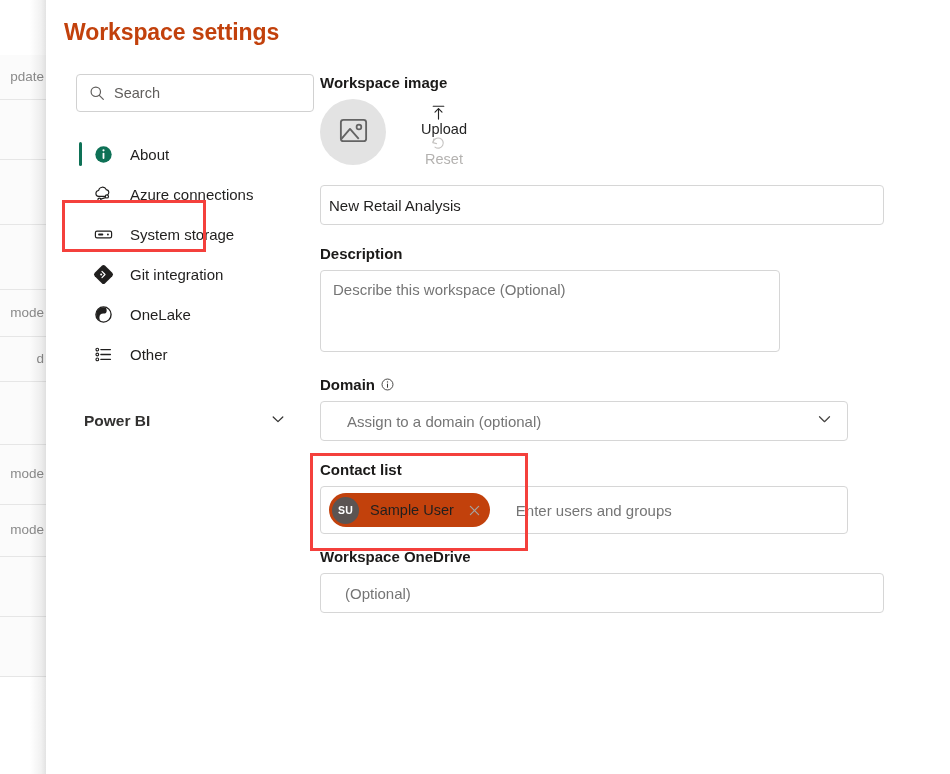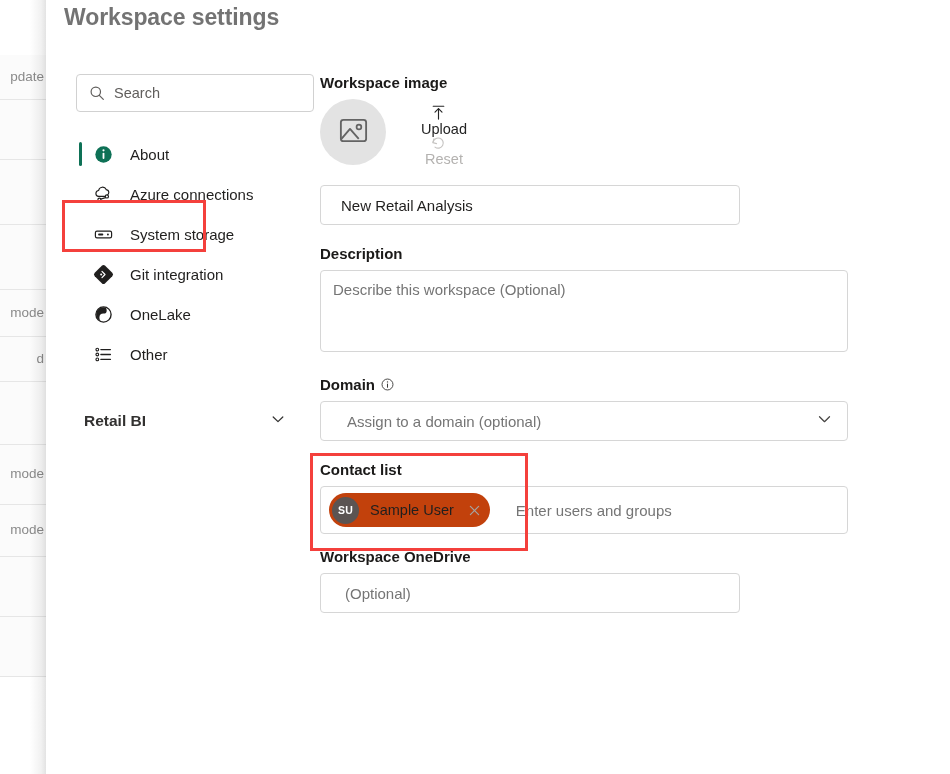--- a/index.html
+++ b/index.html
@@ -35,22 +35,22 @@
   }
 
   
   .panel {
     position: absolute; left: 46px; top: 0;
     width: 904px; height: 774px;
     background: #ffffff;
   }
 
   .panel-title {
-    position: absolute; left: 18px; top: 4px;
-    font-size: 23px; font-weight: bold; color: #737373;
+    position: absolute; left: 18px; top: 19px;
+    font-size: 23px; font-weight: bold; color: #c2410c;
     letter-spacing: -0.1px;
   }
 
   
   .nav { position: absolute; left: 30px; top: 74px; width: 240px; }
 
   .search-box {
     position: relative;
     width: 238px; height: 38px;
     border: 1px solid #d1d1d1; border-radius: 4px;
@@ -123,31 +123,31 @@
   .img-action {
     display: flex; align-items: center; height: 30px; cursor: pointer; flex-direction: column;
   }
   .img-action + .img-action { }
   .img-action .ia-icon { width: 22px; display: flex; justify-content: center; }
   .img-action .ia-label { margin-left: 11px; font-size: 14.5px; color: #242424; }
   .img-action.disabled { cursor: default; }
   .img-action.disabled .ia-label { color: #b4b2b0; }
 
   .text-input {
-    width: 420px; height: 40px;
+    width: 564px; height: 40px;
     border: 1px solid #d6d6d6; border-radius: 4px;
     background: #ffffff;
     font-family: "Liberation Sans", sans-serif;
     font-size: 15px; color: #201f1e;
-    padding: 0 20px; outline: none;
+    padding: 0 8px; outline: none;
   }
   .text-input::placeholder { color: #757575; }
 
   .textarea {
-    width: 528px; height: 82px;
+    width: 460px; height: 82px;
     border: 1px solid #d6d6d6; border-radius: 4px;
     background: #ffffff; resize: none;
     font-family: "Liberation Sans", sans-serif;
     font-size: 15px; color: #201f1e;
     padding: 10px 12px; outline: none;
   }
   .textarea::placeholder { color: #757575; }
 
   .select-box {
     position: relative;
@@ -320,21 +320,21 @@
               <line x1="7.9" y1="15.4" x2="17.4" y2="15.4" stroke="#201f1e" stroke-width="1.35" stroke-linecap="round"></line>
             </svg>
           </span>
           <span class="nav-label">Other</span>
         </div>
 
         <div class="hl-about"></div>
       </div>
 
       <div class="nav-group">
-        <span class="nav-group-label">Retail BI</span>
+        <span class="nav-group-label">Power BI</span>
         <span>
           <svg width="16" height="16" viewBox="0 0 16 16">
             <path d="M3.2 6 L8 10.6 L12.8 6" fill="none" stroke="#323130" stroke-width="1.25" stroke-linecap="round" stroke-linejoin="round"></path>
           </svg>
         </span>
       </div>
     </div>
 
     <div class="form">
 

